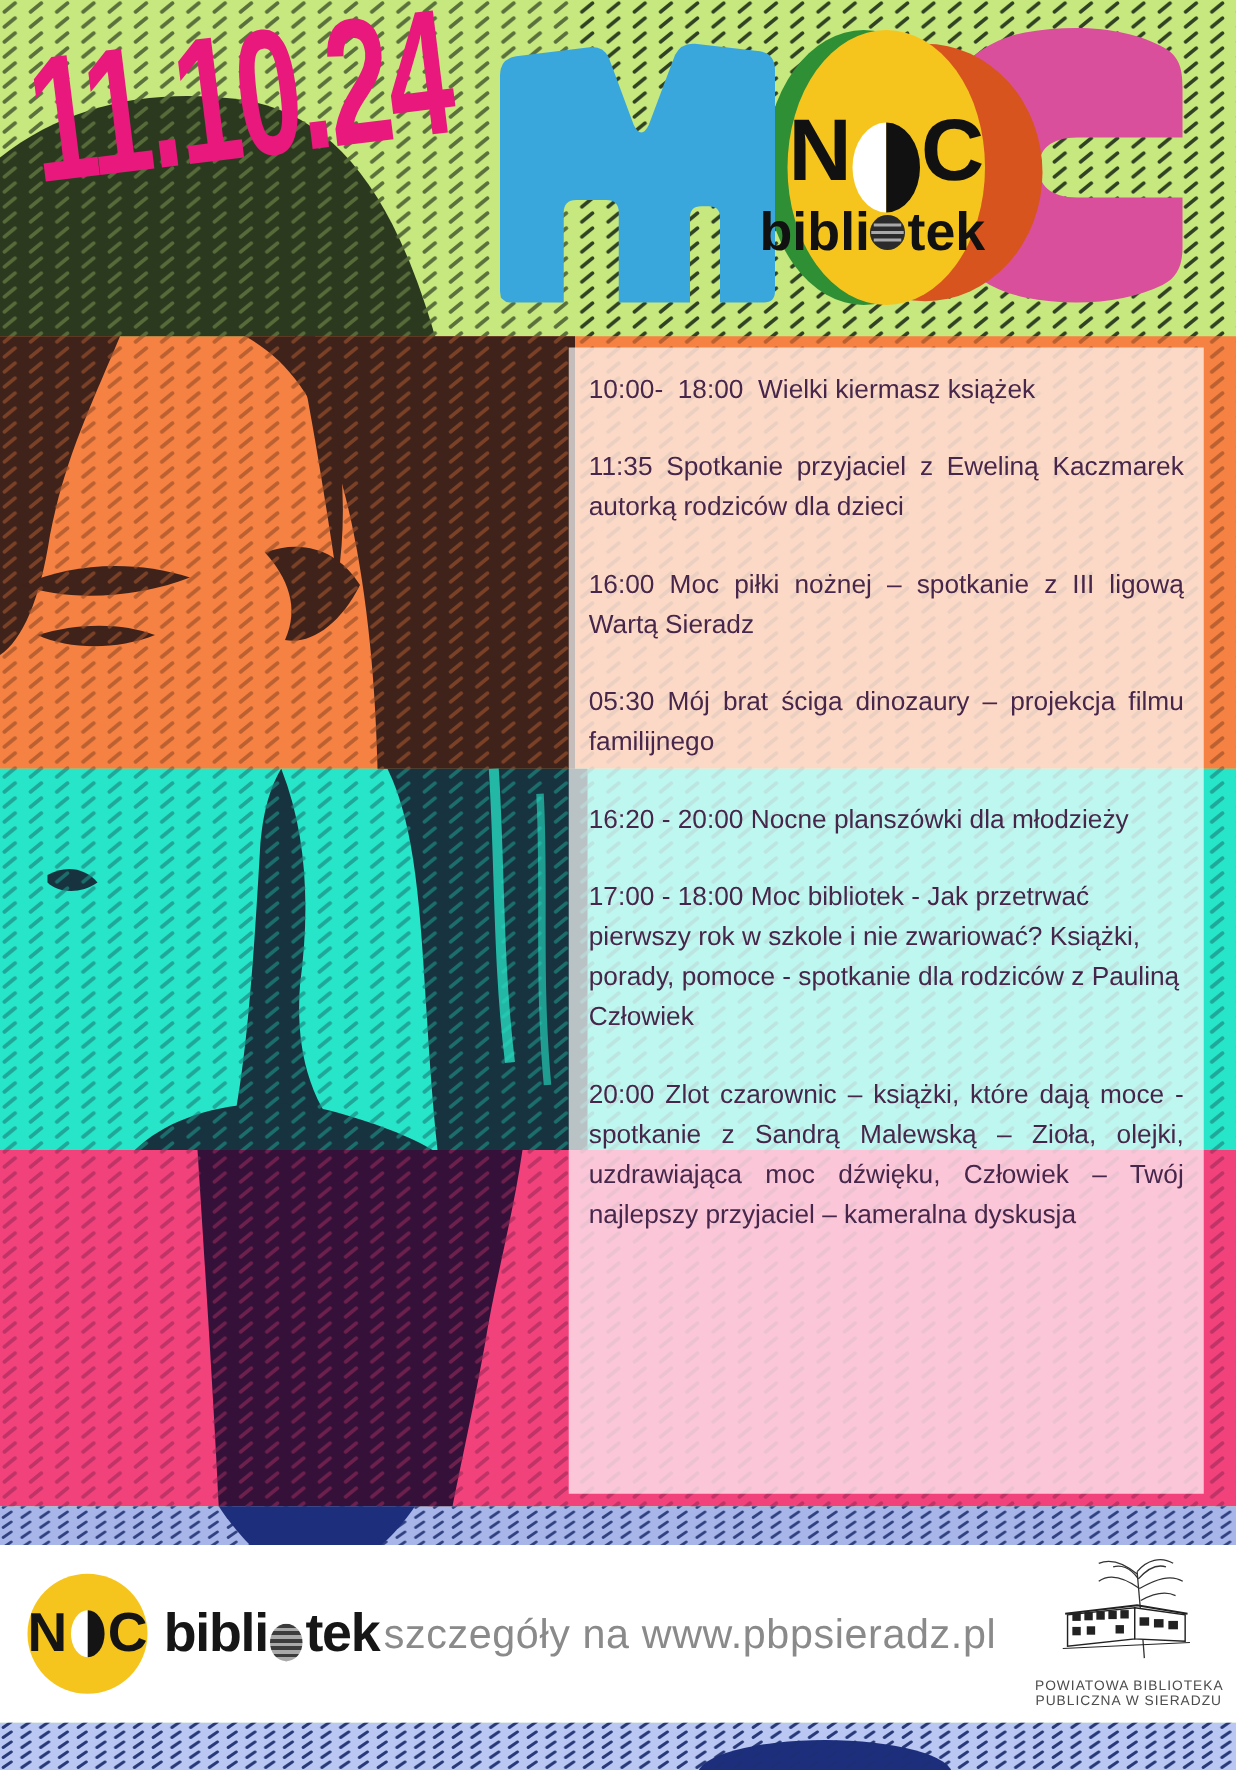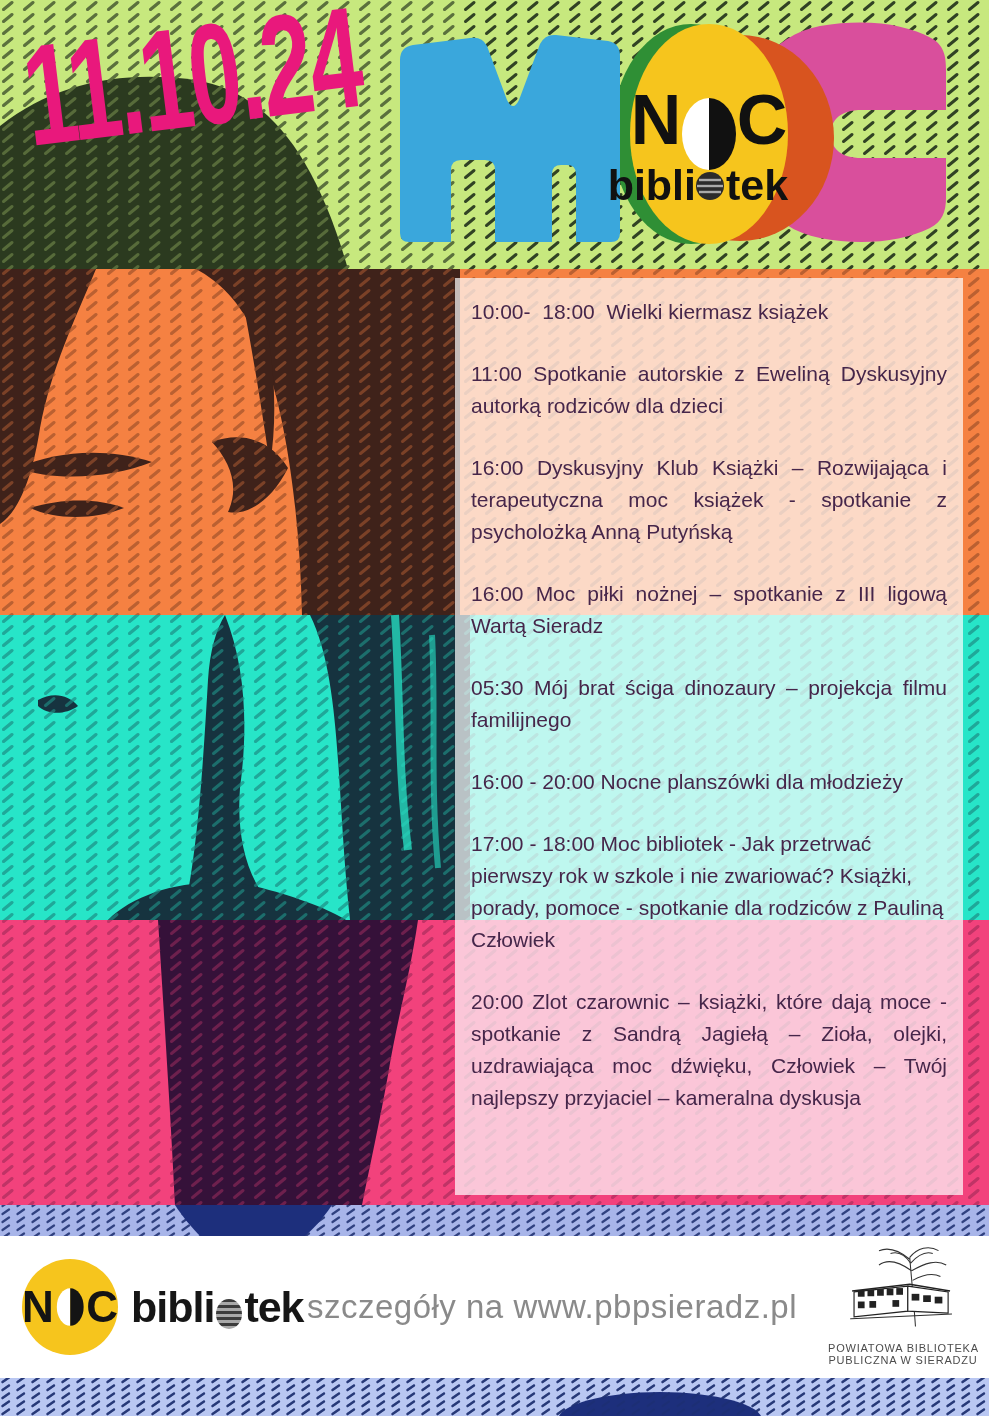--- a/index.html
+++ b/index.html
@@ -168,27 +168,26 @@
       <line x1="311" y1="166" x2="333" y2="166" stroke="#a9a9a9" stroke-width="2.4"></line>
       <line x1="309" y1="172" x2="335" y2="172" stroke="#a9a9a9" stroke-width="2.4"></line>
       <line x1="311" y1="178" x2="333" y2="178" stroke="#a9a9a9" stroke-width="2.4"></line>
     </g>
     <text x="338" y="186" text-anchor="start" font-family="Liberation Sans, sans-serif" font-size="43" font-weight="700" fill="#111111">tek</text>
   </g>
 </svg>
 
 <div class="schedule">
   <p class="ev"><span>10:00-&nbsp; 18:00&nbsp; </span><b>Wielki kiermasz książek</b></p>
-  <p class="ev j"><span>11:00 </span><b>Spotkanie autorskie z Eweliną Dyskusyjny</b><span> autorką rodziców dla dzieci</span></p>
-  <p class="ev j"><span>16:00 </span><b>Dyskusyjny Klub Książki</b><span> – Rozwijająca i terapeutyczna moc książek - spotkanie z psycholożką </span><b>Anną Putyńską</b></p>
+  <p class="ev j"><span>11:35 </span><b>Spotkanie przyjaciel z Eweliną Kaczmarek</b><span> autorką rodziców dla dzieci</span></p>
   <p class="ev j"><span>16:00 </span><b>Moc piłki nożnej</b><span> – spotkanie z III ligową Wartą Sieradz</span></p>
   <p class="ev j"><span>05:30 </span><b>Mój brat ściga dinozaury</b><span> – projekcja filmu familijnego</span></p>
-  <p class="ev"><span>16:00 - 20:00 </span><b>Nocne planszówki dla młodzieży</b></p>
+  <p class="ev"><span>16:20 - 20:00 </span><b>Nocne planszówki dla młodzieży</b></p>
   <p class="ev"><span>17:00 - 18:00 </span><b>Moc bibliotek</b><span> - Jak przetrwać pierwszy rok w szkole i nie zwariować? Książki, porady, pomoce - spotkanie dla rodziców z </span><b>Pauliną Człowiek</b></p>
-  <p class="ev j"><span>20:00 </span><b>Zlot czarownic</b><span> – książki, które dają moce - spotkanie z </span><b>Sandrą Jagiełą</b><span> – Zioła, olejki, uzdrawiająca moc dźwięku, Człowiek – Twój najlepszy przyjaciel – kameralna dyskusja</span></p>
+  <p class="ev j"><span>20:00 </span><b>Zlot czarownic</b><span> – książki, które dają moce - spotkanie z </span><b>Sandrą Malewską</b><span> – Zioła, olejki, uzdrawiająca moc dźwięku, Człowiek – Twój najlepszy przyjaciel – kameralna dyskusja</span></p>
 </div>
 
 <div class="footer">
   <div class="noc-circle">
     <span class="ltr">N</span>
     <svg class="half-o" width="34" height="46" viewBox="0 0 34 46">
       <path d="M17,2 A15,21 0 0 0 17,44 Z" fill="#ffffff"></path>
       <path d="M17,2 A15,21 0 0 1 17,44 Z" fill="#141414"></path>
     </svg>
     <span class="ltr">C</span>

